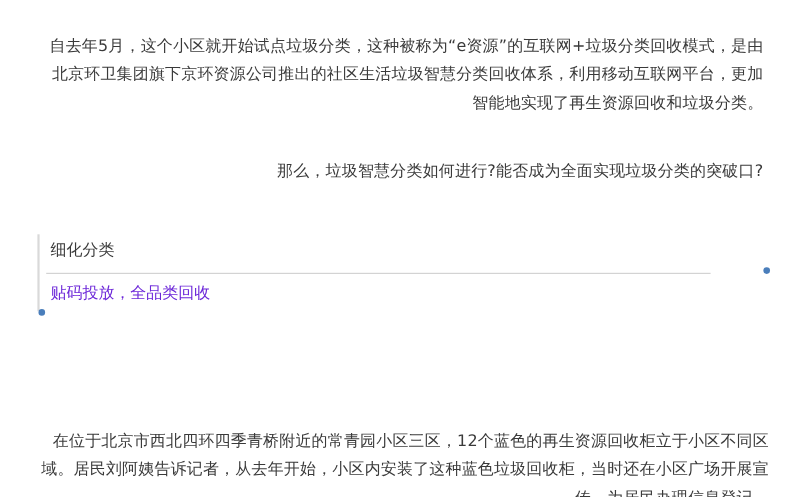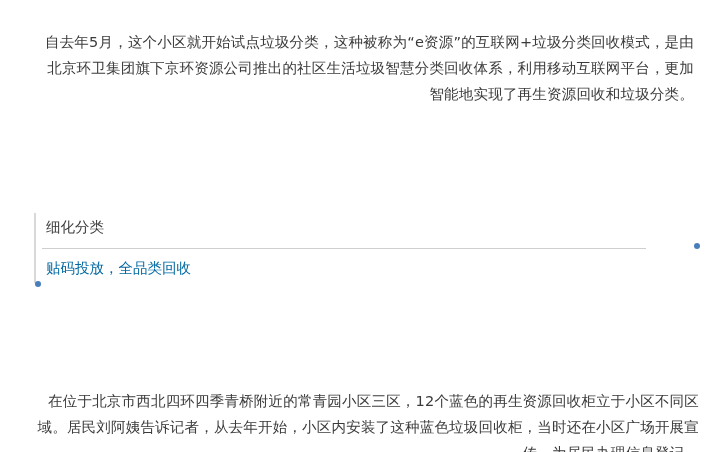--- a/index.html
+++ b/index.html
@@ -62,37 +62,37 @@
     height: 70px;
     background: #d9d9d9;
   }
   .callout-title {
     position: absolute;
     left: 12px;
     top: 4px;
     font-size: 14.5px;
     line-height: 22px;
     color: #3a3a3a;
-    font-family: Liberation Mono, monospace;
   }
   .callout-rule {
     position: absolute;
     left: 8px;
     top: 35px;
     width: 604px;
     height: 1px;
     background: #cfcfcf;
   }
   .callout-sub {
     position: absolute;
     left: 12px;
     top: 44px;
     font-size: 14.5px;
     line-height: 22px;
-    color: #0369a1;
+    color: #6d28d9;
+    font-family: Liberation Mono, monospace;
   }
   
   .handle {
     position: absolute;
     width: 6px;
     height: 6px;
     border-radius: 50%;
     background: #4a7ebb;
   }
   #handle-left {
@@ -104,20 +104,21 @@
     top: 243px;
   }
 </style>
 </head>
 <body>
 
 <div class="page">
 
   <p class="para" id="para-1">自去年5月，这个小区就开始试点垃圾分类，这种被称为“e资源”的互联网+垃圾分类回收模式，是由北京环卫集团旗下京环资源公司推出的社区生活垃圾智慧分类回收体系，利用移动互联网平台，更加智能地实现了再生资源回收和垃圾分类。</p>
 
+  <p class="para" id="para-2">那么，垃圾智慧分类如何进行?能否成为全面实现垃圾分类的突破口?</p>
 
   <div class="callout">
     <div class="callout-bar"></div>
     <div class="callout-title">细化分类</div>
     <div class="callout-rule"></div>
     <div class="callout-sub">贴码投放，全品类回收</div>
   </div>
 
   <div class="handle" id="handle-left"></div>
   <div class="handle" id="handle-right"></div>

